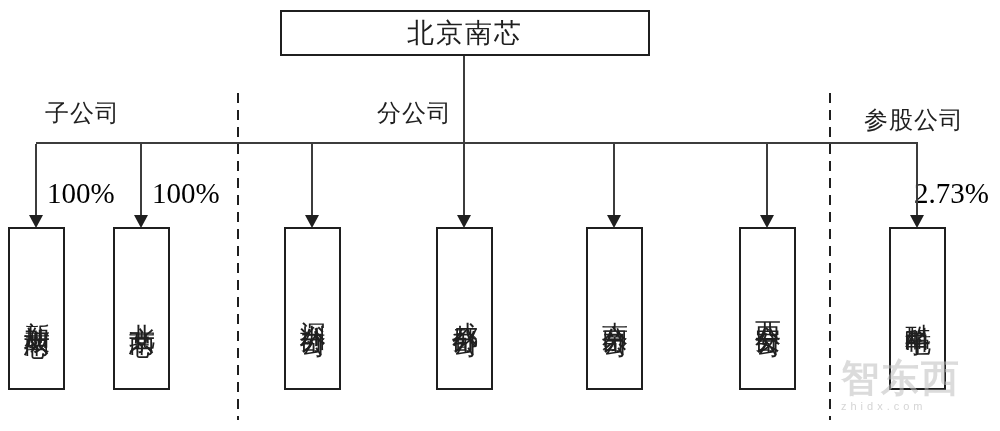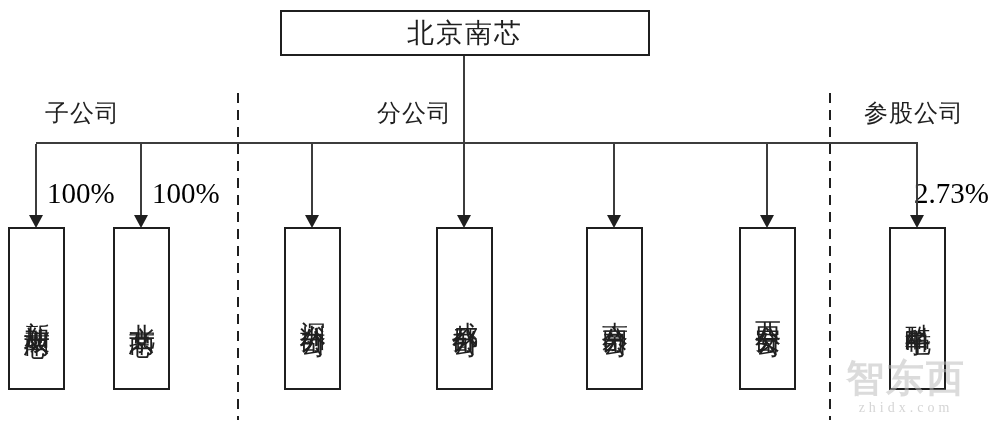--- a/index.html
+++ b/index.html
@@ -95,37 +95,36 @@
     letter-spacing: 3px;
     line-height: 1;
     color: #1f1f1f;
     white-space: nowrap;
   }
   .watermark {
     position: absolute;
     left: 841px;
     top: 358px;
     width: 130px;
-    text-align: center;
     z-index: 5;
     pointer-events: none;
   }
   .watermark .wm-logo {
     font-size: 38px;
     font-weight: bold;
     letter-spacing: 2px;
     color: rgba(190,190,190,0.55);
     line-height: 1.1;
     white-space: nowrap;
   }
   .watermark .wm-sub {
-    font-size: 14px;
+    font-size: 11px;
     letter-spacing: 4px;
     color: rgba(195,195,195,0.7);
-    font-family: Liberation Serif, serif;
+    font-family: Liberation Sans, sans-serif;
     white-space: nowrap;
   }
 </style>
 </head>
 <body>
 
 <div class="stage">
 
   <div class="root-box">
     <span>北京南芯</span>
@@ -133,21 +132,21 @@
 
   <div class="vline" style="left:463px; top:56px; height:87px;"></div>
 
   <div class="hline" style="left:36px; top:142px; width:882px;"></div>
 
   <div class="dash-line" style="left:237px;"></div>
   <div class="dash-line" style="left:829px;"></div>
 
   <div class="section-label" style="left:45px;">子公司</div>
   <div class="section-label" style="left:377px;">分公司</div>
-  <div class="section-label" style="left:864px;">参股公司</div>
+  <div class="section-label" style="left:864px;margin-top:7px;">参股公司</div>
 
   <div class="pct-label" style="left:47px;">100%</div>
   <div class="pct-label" style="left:152px;">100%</div>
   <div class="pct-label" style="left:914px;">2.73%</div>
 
   <div class="arrow-line" style="left:35px;"></div>
   <div class="arrow-line" style="left:140px;"></div>
   <div class="arrow-line" style="left:311px;"></div>
   <div class="arrow-line" style="left:463px;"></div>
   <div class="arrow-line" style="left:613px;"></div>

